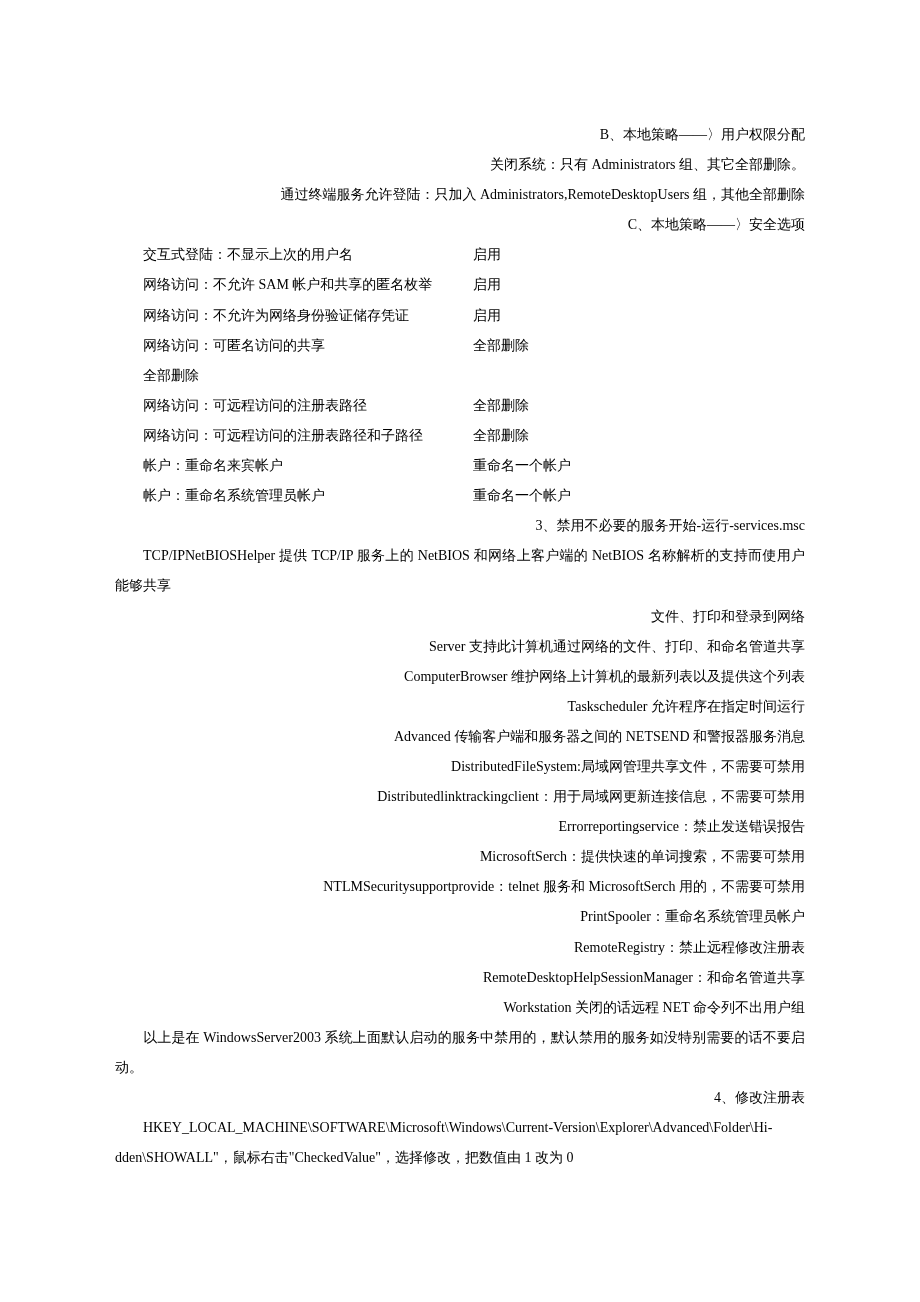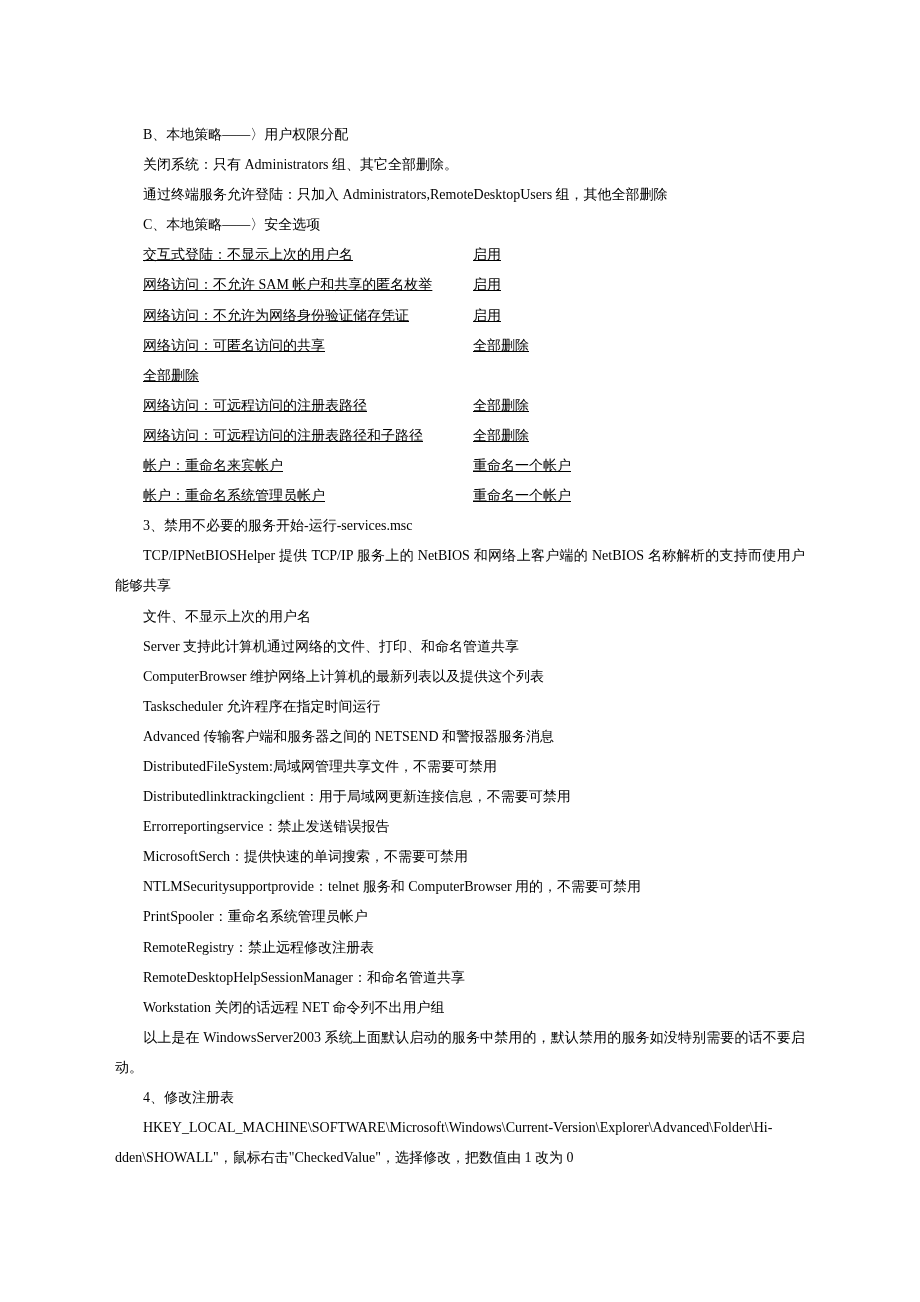--- a/index.html
+++ b/index.html
@@ -12,25 +12,25 @@
     .page {
       padding: 120px 115px 100px 115px;
       font-size: 14px;
       line-height: 2.15;
       color: #000000;
     }
     .line {
       text-indent: 2em;
       white-space: pre-wrap;
       font-family: "Times New Roman", "SimSun", "宋体", serif;
+      text-align: right;
     }
     .setting-row {
       text-indent: 2em;
       display: flex;
-      text-decoration: underline;
     }
     .setting-label {
       width: 330px;
       flex-shrink: 0;
       font-family: "Times New Roman", "SimSun", "宋体", serif;
     }
     .setting-value {
       font-family: "Times New Roman", "SimSun", "宋体", serif;
     }
     .wrap-line {
@@ -85,30 +85,30 @@
     <div class="setting-label">帐户：重命名来宾帐户</div>
     <div class="setting-value">重命名一个帐户</div>
   </div>
   <div class="setting-row">
     <div class="setting-label">帐户：重命名系统管理员帐户</div>
     <div class="setting-value">重命名一个帐户</div>
   </div>
 
   <div class="line">3、禁用不必要的服务开始-运行-services.msc</div>
   <div class="wrap-line" style="text-indent: 2em;"><span class="first"></span><span>TCP/IPNetBIOSHelper 提供 TCP/IP 服务上的 NetBIOS 和网络上客户端的 NetBIOS 名称解析的支持而使用户能够共享</span></div>
-  <div class="line">文件、不显示上次的用户名</div>
+  <div class="line">文件、打印和登录到网络</div>
   <div class="line">Server 支持此计算机通过网络的文件、打印、和命名管道共享</div>
   <div class="line">ComputerBrowser 维护网络上计算机的最新列表以及提供这个列表</div>
   <div class="line">Taskscheduler 允许程序在指定时间运行</div>
   <div class="line">Advanced 传输客户端和服务器之间的 NETSEND 和警报器服务消息</div>
   <div class="line">DistributedFileSystem:局域网管理共享文件，不需要可禁用</div>
   <div class="line">Distributedlinktrackingclient：用于局域网更新连接信息，不需要可禁用</div>
   <div class="line">Errorreportingservice：禁止发送错误报告</div>
   <div class="line">MicrosoftSerch：提供快速的单词搜索，不需要可禁用</div>
-  <div class="line">NTLMSecuritysupportprovide：telnet 服务和 ComputerBrowser 用的，不需要可禁用</div>
+  <div class="line">NTLMSecuritysupportprovide：telnet 服务和 MicrosoftSerch 用的，不需要可禁用</div>
   <div class="line">PrintSpooler：重命名系统管理员帐户</div>
   <div class="line">RemoteRegistry：禁止远程修改注册表</div>
   <div class="line">RemoteDesktopHelpSessionManager：和命名管道共享</div>
   <div class="line">Workstation 关闭的话远程 NET 命令列不出用户组</div>
   <div class="wrap-line" style="text-indent: 2em;"><span class="first"></span><span>以上是在 WindowsServer2003 系统上面默认启动的服务中禁用的，默认禁用的服务如没特别需要的话不要启动。</span></div>
   <div class="line">4、修改注册表</div>
   <div class="wrap-line" style="text-indent: 2em;"><span class="first"></span><span>HKEY_LOCAL_MACHINE\SOFTWARE\Microsoft\Windows\Current-Version\Explorer\Advanced\Folder\Hi-dden\SHOWALL"，鼠标右击"CheckedValue"，选择修改，把数值由 1 改为 0</span></div>
 </div>
 
 </body></html>

